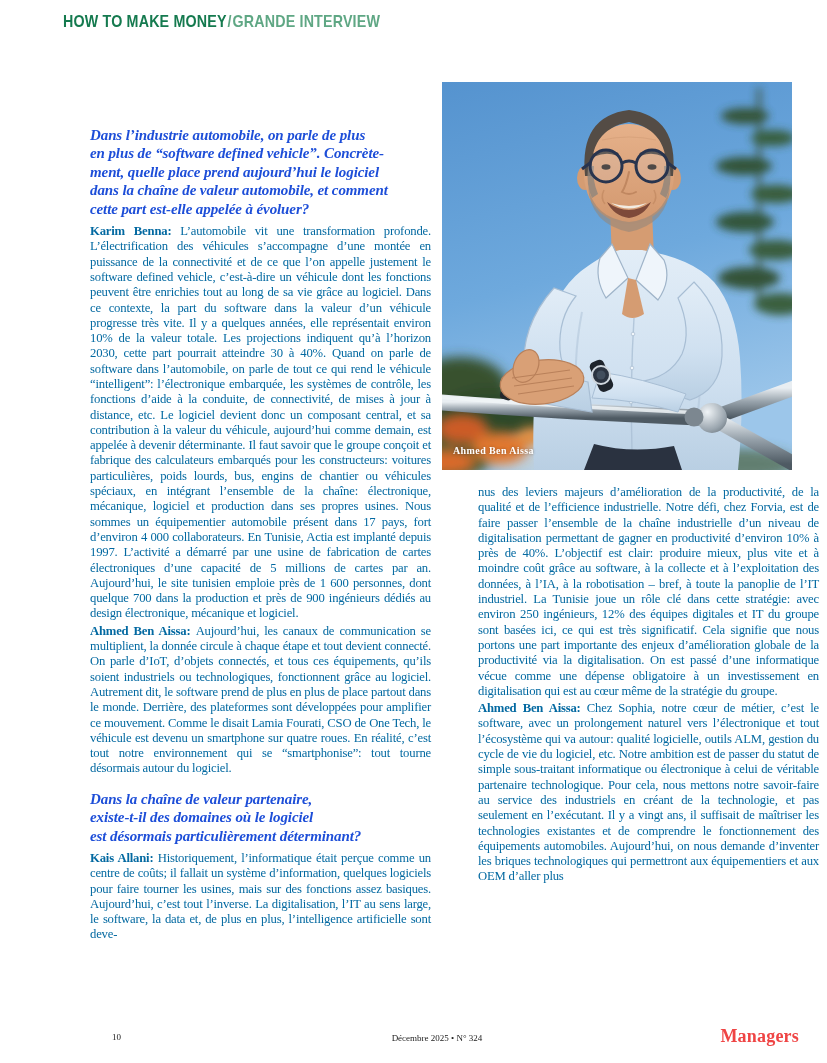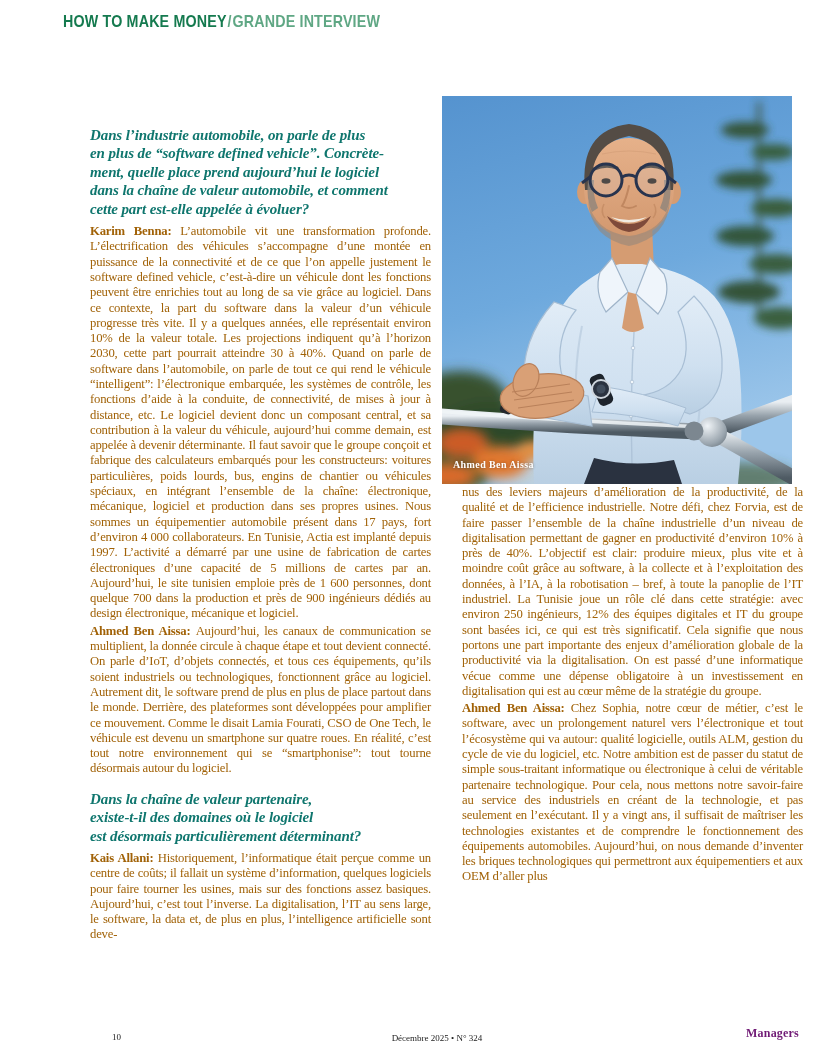--- a/index.html
+++ b/index.html
@@ -13,59 +13,59 @@
     position:absolute; left:21px; top:12px;
     font-family:"Liberation Sans", sans-serif; font-weight:bold;
     font-size:17px; white-space:nowrap;
     transform:scaleX(.84); transform-origin:left top; letter-spacing:.2px;
   }
   .kicker .k1 { color:#157a4f; }
   .kicker .slash { color:#5fa784; padding:0 1px; }
   .kicker .k2 { color:#5fa784; }
 
   
-  .photo { position:absolute; left:400px; top:96px; width:350px; height:388px; margin:0; }
+  .photo { position:absolute; left:400px; top:82px; width:350px; height:388px; margin:0; }
   .photo svg { display:block; width:350px; height:388px; }
   .photo figcaption {
     position:absolute; left:11px; bottom:14px; color:#ffffff;
     font-family:"Liberation Serif", serif; font-weight:bold; font-size:10px;
     letter-spacing:.4px; text-shadow:0 0 3px rgba(40,40,40,.45);
   }
 
   
   .col { position:absolute; color:#242021; }
   .col-left  { left:48px;  top:126px; width:341px; height:905px; }
-  .col-right { left:420px; top:485px; width:341px; height:560px; }
+  .col-right { left:436px; top:485px; width:341px; height:560px; }
 
   p.question {
     font-style:italic; font-weight:bold; font-size:15px; line-height:18.4px;
-    margin:0 0 6px 0; white-space:pre-line; color:#0f766e; letter-spacing:-.1px;
+    margin:0 0 6px 0; white-space:pre-line; color:#1d4ed8; letter-spacing:-.1px;
   }
   p.question.mt { margin-top:13px; }
 
   p.body {
     font-size:12.7px; line-height:15.3px; text-align:justify;
-    margin:0; letter-spacing:-.2px; color:#a16207;
+    margin:0; letter-spacing:-.2px; color:#0369a1;
   }
   p.body + p.body { margin-top:2px; }
   .speaker { font-weight:bold; }
   .speaker::after { content:" "; }
 
   
   .pageno {
     position:absolute; left:70px; top:1032px; font-size:9px; color:#222;
     font-family:"Liberation Serif", serif;
   }
   .issue {
     position:absolute; left:0; top:1033px; width:790px; text-align:center;
     font-size:9px; color:#222; font-family:"Liberation Serif", serif;
   }
   .mag {
-    position:absolute; right:70px; top:1026px; font-size:12px; font-weight:bold;
-    color:#701a75; font-family:"Liberation Serif", serif; letter-spacing:.2px;
+    position:absolute; right:70px; top:1026px; font-size:18px; font-weight:bold;
+    color:#ef4444; font-family:"Liberation Serif", serif; letter-spacing:.2px;
   }
 </style>
 </head>
 <body>
 
 <div class="page">
 
   <header class="kicker">
     <span class="k1">HOW TO MAKE MONEY</span><span class="slash">/</span><span class="k2">GRANDE INTERVIEW</span>
   </header>

